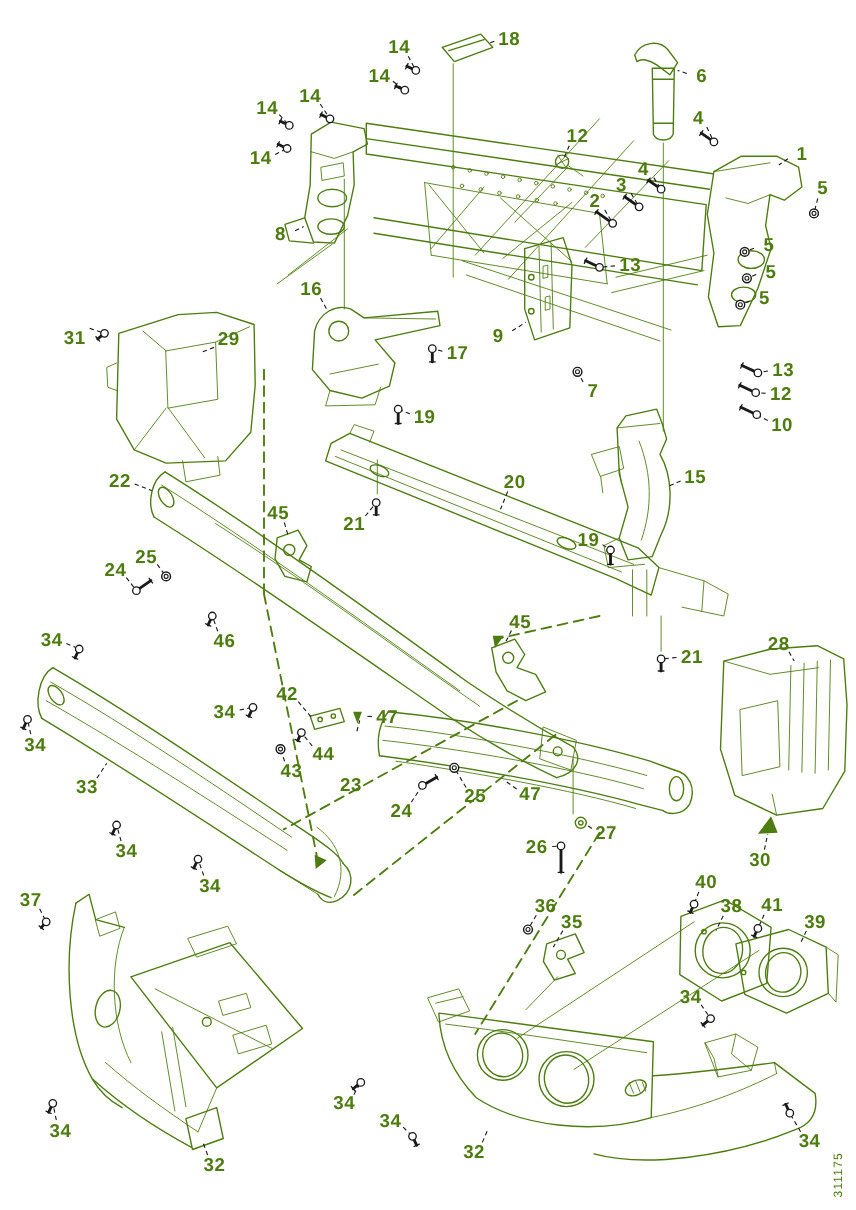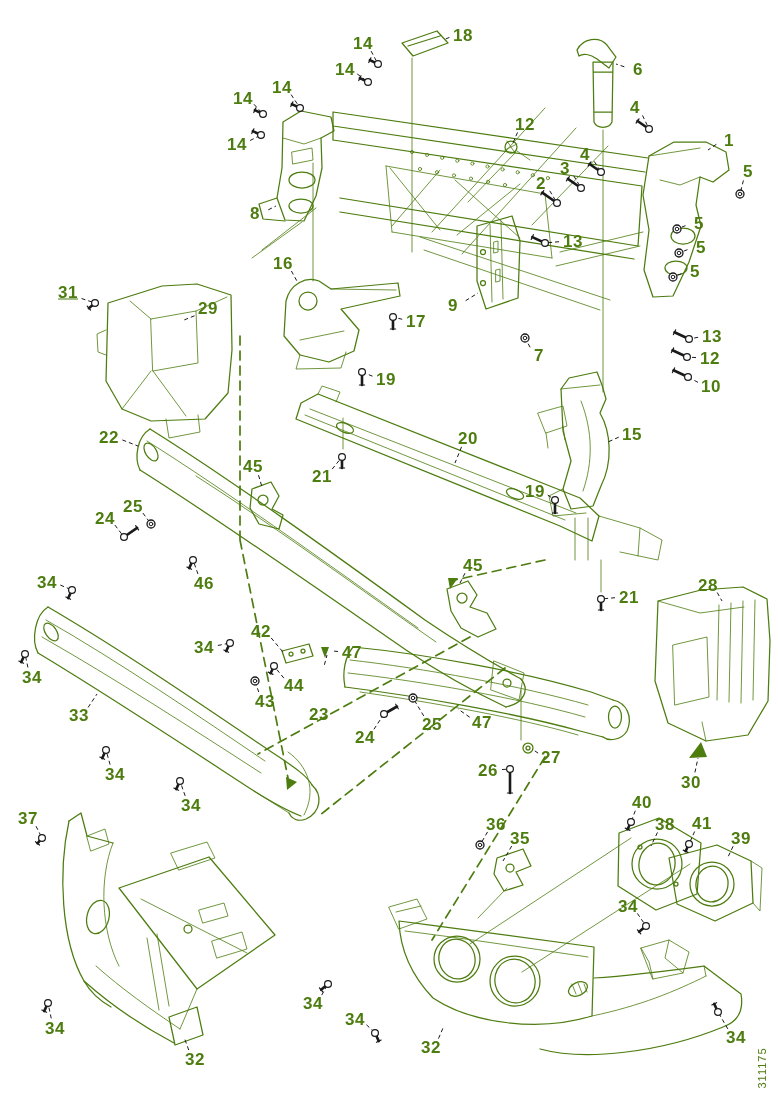--- a/index.html
+++ b/index.html
@@ -499,21 +499,21 @@
       <div class="callout" style="left: 565px; top: 168px;">3</div>
       <div class="callout" style="left: 541px; top: 183px;">2</div>
       <div class="callout" style="left: 255px; top: 213px;">8</div>
       <div class="callout" style="left: 573px; top: 241px;">13</div>
       <div class="callout" style="left: 699px; top: 223px;">5</div>
       <div class="callout" style="left: 701px; top: 247px;">5</div>
       <div class="callout" style="left: 695px; top: 271px;">5</div>
       <div class="callout" style="left: 283px; top: 263px;">16</div>
       <div class="callout" style="left: 453px; top: 305px;">9</div>
       <div class="callout" style="left: 416px; top: 321px; text-align: center;">17</div>
-      <div class="callout" style="left: 68px; top: 292px; text-decoration: underline;">31</div>
+      <div class="callout" style="left: 68px; top: 307px;">31</div>
       <div class="callout" style="left: 208px; top: 308px;">29</div>
       <div class="callout" style="left: 712px; top: 336px;">13</div>
       <div class="callout" style="left: 710px; top: 358px;">12</div>
       <div class="callout" style="left: 711px; top: 386px;">10</div>
       <div class="callout" style="left: 386px; top: 379px;">19</div>
       <div class="callout" style="left: 539px; top: 355px;">7</div>
       <div class="callout" style="left: 109px; top: 437px;">22</div>
       <div class="callout" style="left: 468px; top: 438px;">20</div>
       <div class="callout" style="left: 632px; top: 434px;">15</div>
       <div class="callout" style="left: 253px; top: 466px;">45</div>

